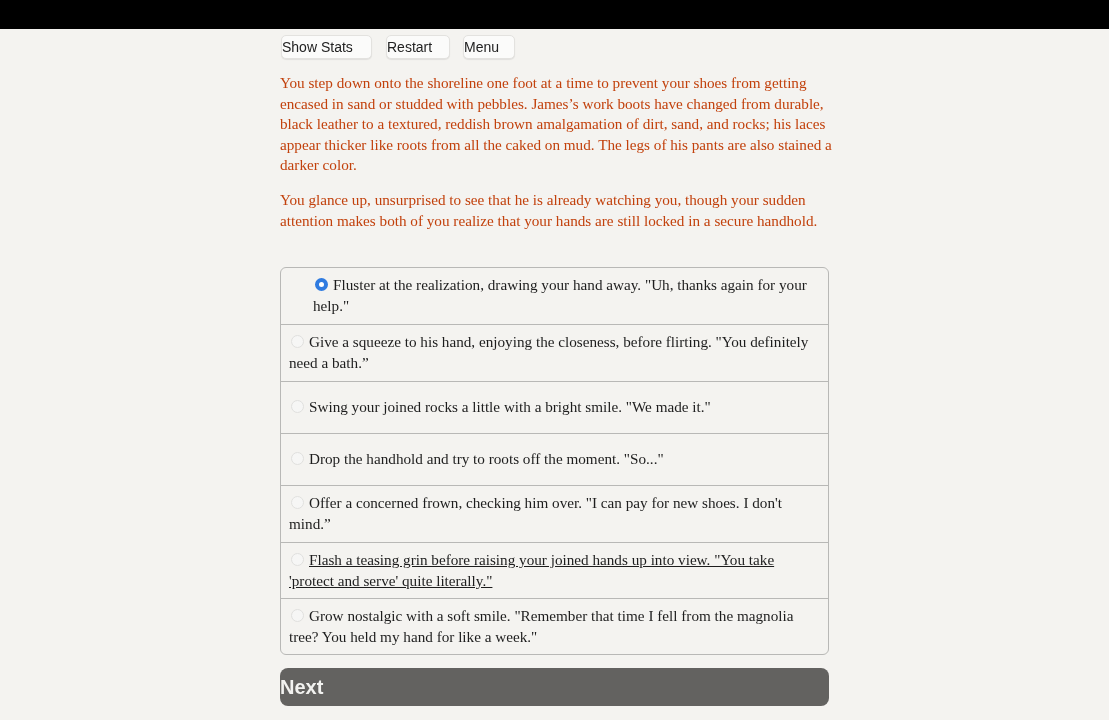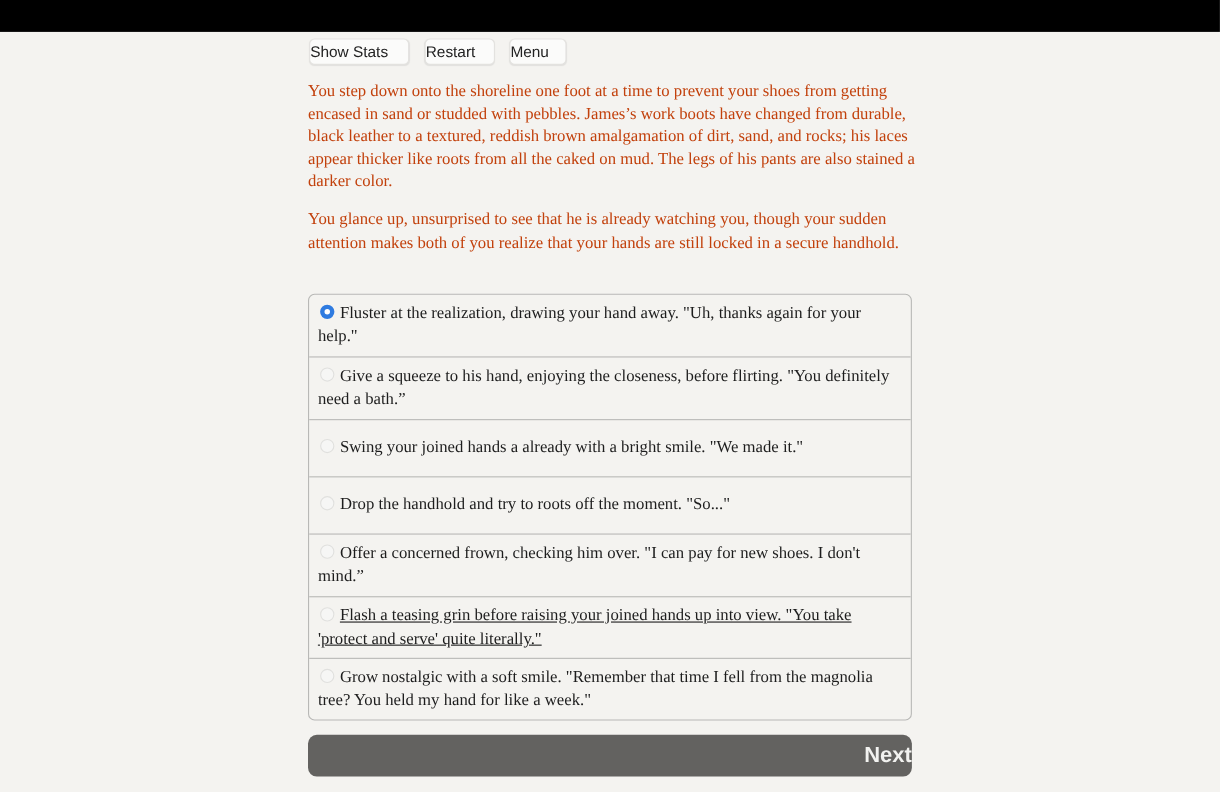--- a/index.html
+++ b/index.html
@@ -64,21 +64,21 @@
     .choice {
       position: relative;
       border-top: 1px solid #b8b8b6;
       padding: 6px 8px 0 8px;
       font-family: "Liberation Serif", serif;
       font-size: 15.2px;
       line-height: 21px;
       color: #1d1d1d;
       cursor: pointer;
     }
-    .choice:first-child { border-top: none; }
+    .choice:first-child { border-top: none; margin-left: 24px; }
     .radio {
       display: inline-block;
       width: 13px;
       height: 13px;
       border-radius: 50%;
       vertical-align: -1px;
       margin-right: 5px;
       margin-left: 2px;
       background: #f6f6f5;
       border: 1px solid #e0e0de;
@@ -93,21 +93,21 @@
       top: 639px;
       width: 549px;
       height: 38px;
       background: #636260;
       border-radius: 8px;
       color: #f2f2f0;
       font-family: "Liberation Sans", sans-serif;
       font-weight: bold;
       font-size: 20px;
       line-height: 38px;
-      text-align: right;
+      text-align: left;
       cursor: pointer;
     }
   </style>
 </head>
 <body>
 
 <div class="topbar"></div>
 
 <div class="page">
 
@@ -121,21 +121,21 @@
   <p class="story" style="top:161px;">You glance up, unsurprised to see that he is already watching you, though your sudden attention makes both of you realize that your hands are still locked in a secure handhold.</p>
 
   <div class="choices">
     <div class="choice" style="height:56px;">
       <span class="radio checked"></span><span>Fluster at the realization, drawing your hand away. "Uh, thanks again for your help."</span>
     </div>
     <div class="choice" style="height:57px;">
       <span class="radio"></span><span>Give a squeeze to his hand, enjoying the closeness, before flirting. "You definitely need a bath.”</span>
     </div>
     <div class="choice" style="height:52px;padding-top:14px;">
-      <span class="radio"></span><span>Swing your joined hands a already with a bright smile. "We made it."</span>
+      <span class="radio"></span><span>Swing your joined rocks a little with a bright smile. "We made it."</span>
     </div>
     <div class="choice" style="height:52px;padding-top:14px;">
       <span class="radio"></span><span>Drop the handhold and try to roots off the moment. "So..."</span>
     </div>
     <div class="choice" style="height:57px;">
       <span class="radio"></span><span>Offer a concerned frown, checking him over. "I can pay for new shoes. I don't mind.”</span>
     </div>
     <div class="choice" style="height:56px;text-decoration:underline;">
       <span class="radio"></span><span>Flash a teasing grin before raising your joined hands up into view. "You take 'protect and serve' quite literally."</span>
     </div>

